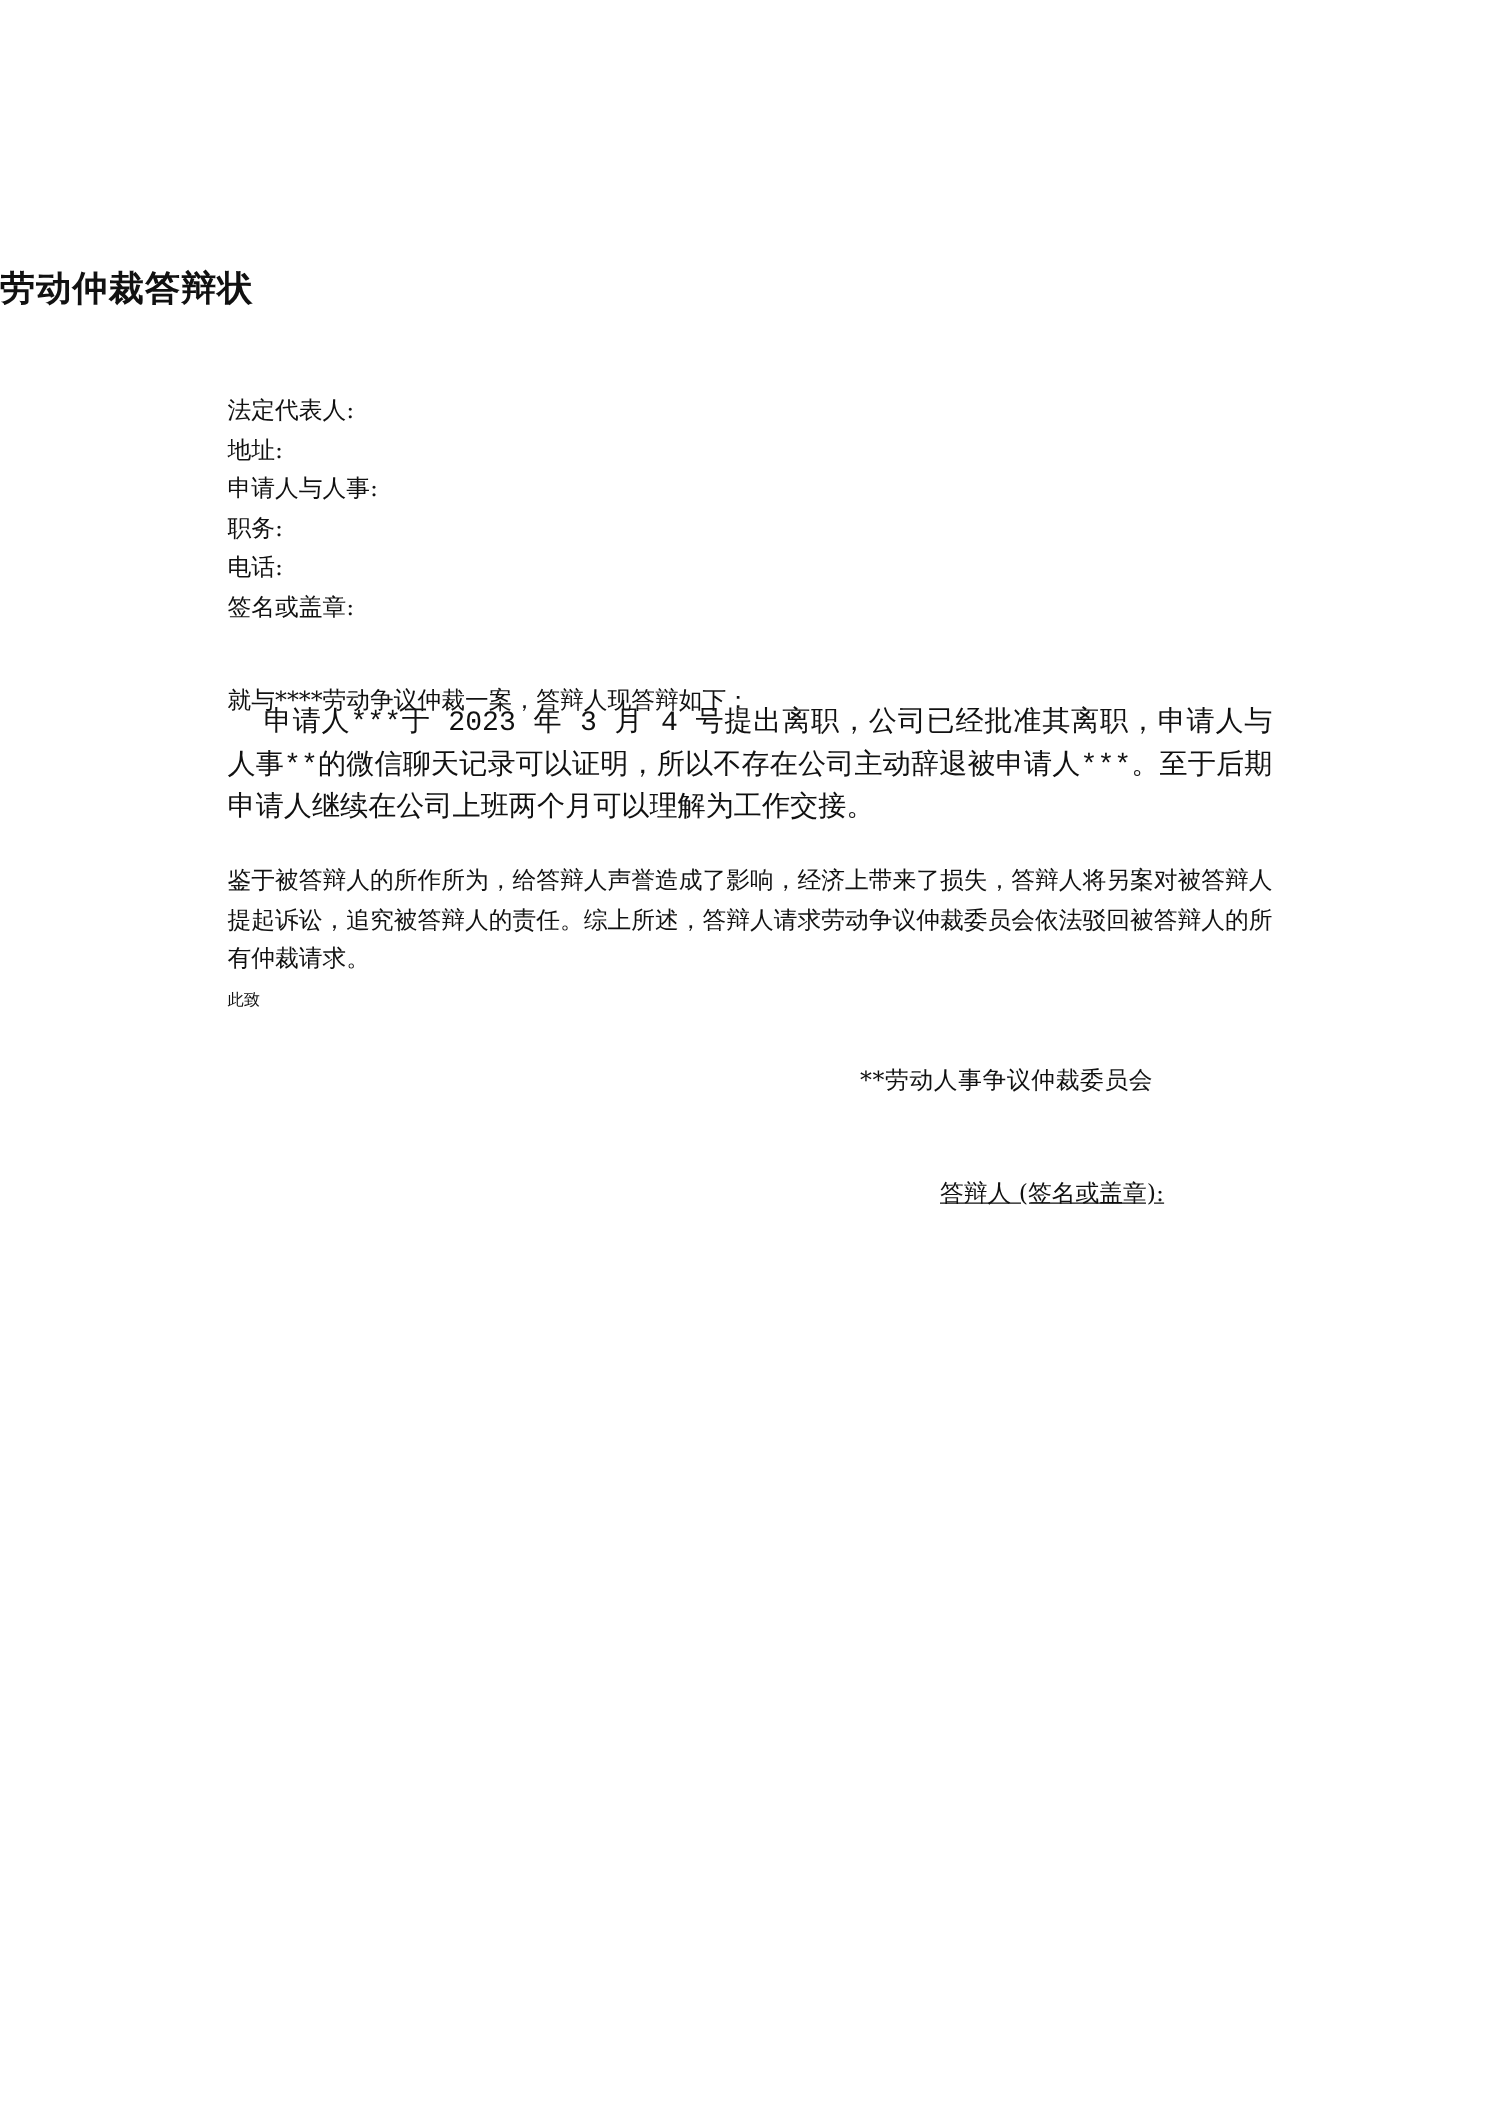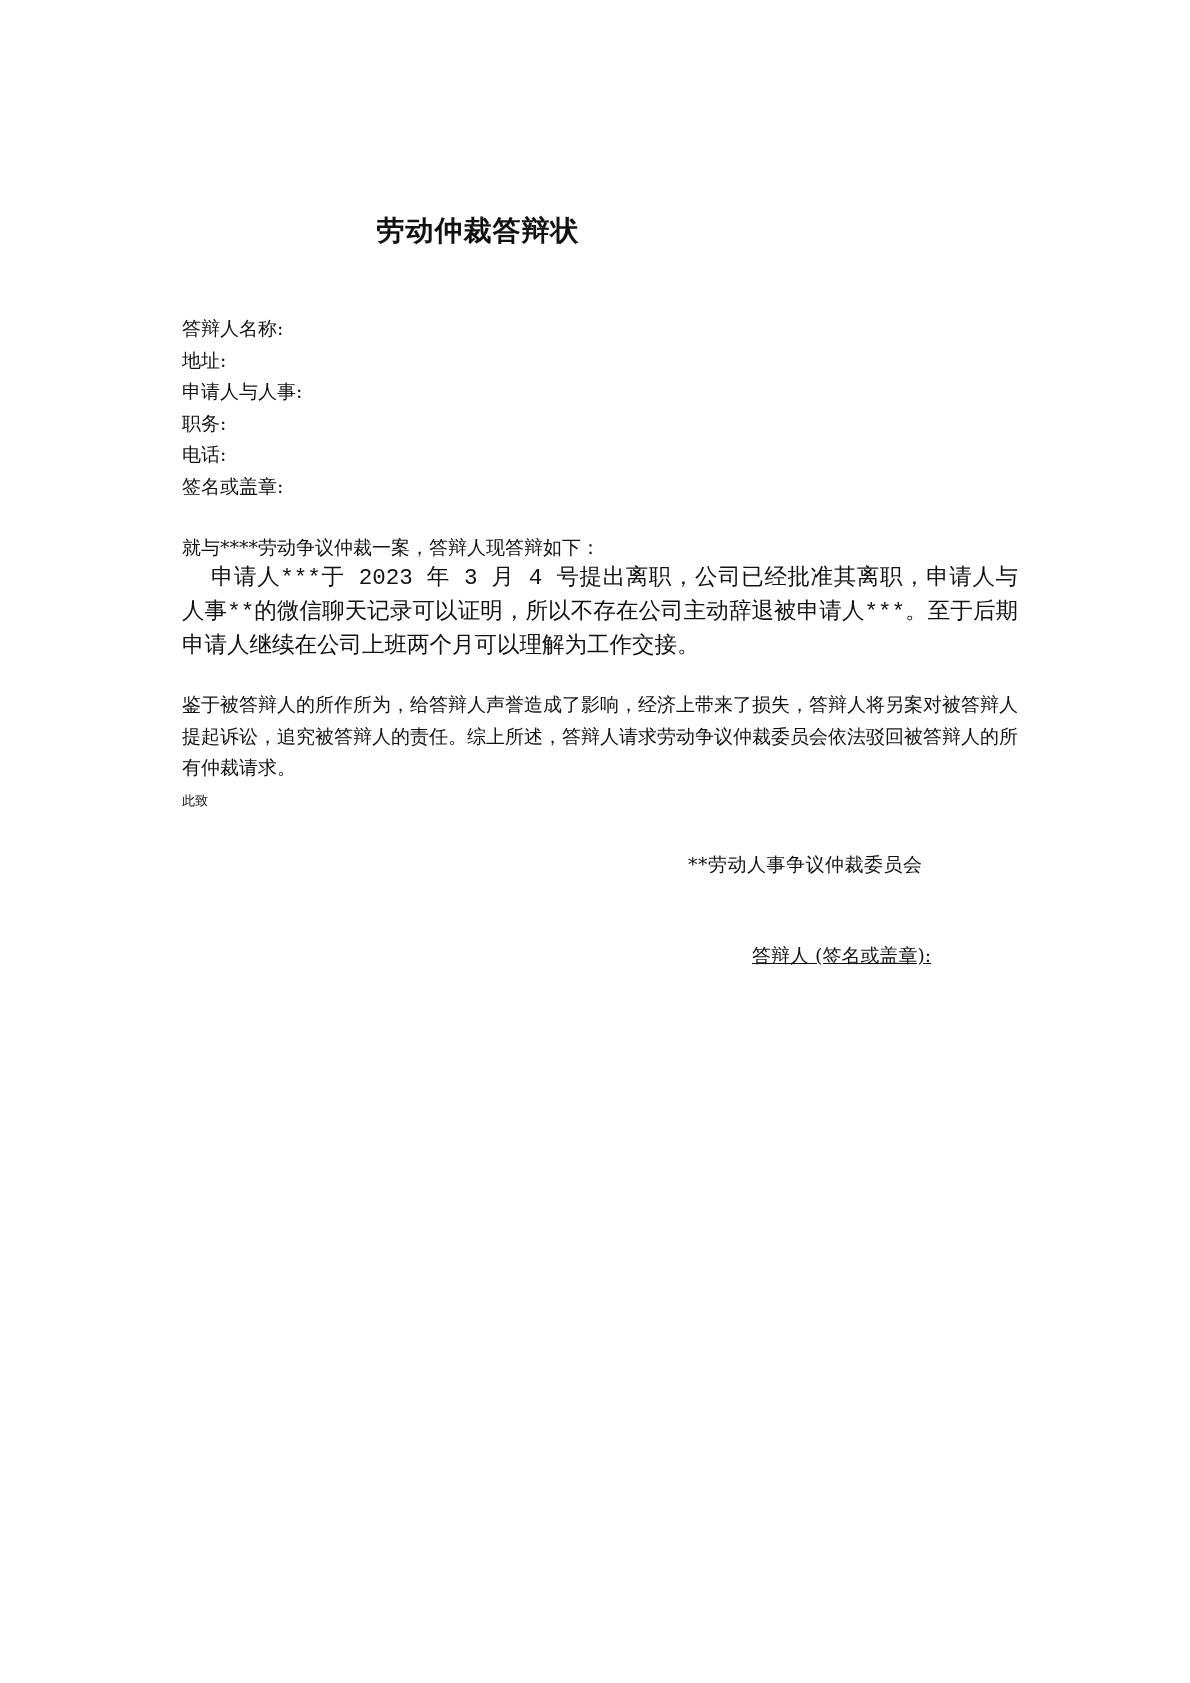--- a/index.html
+++ b/index.html
@@ -3,45 +3,45 @@
   <meta charset="utf-8">
   <style>
     html, body { margin: 0; padding: 0; background: #ffffff; }
     body {
       width: 1190px; height: 1683px; position: relative; overflow: hidden;
       font-family: "DejaVu Serif", "Liberation Serif", serif;
       color: #111;
     }
     .title {
       position: absolute; left: 0; width: 956px; top: 212px;
-      text-align: center; font-size: 28px; font-weight: bold;
+      font-size: 28px; font-weight: bold;
       font-family: "DejaVu Sans", sans-serif; letter-spacing: 1px;
     }
     .fields { position: absolute; left: 182px; top: 313px; font-size: 19px; line-height: 31.5px; }
-    .intro { position: absolute; left: 182px; top: 533px; font-size: 19px; line-height: 28px; }
+    .intro { position: absolute; left: 182px; top: 546px; font-size: 19px; line-height: 28px; }
     .para-main {
       position: absolute; left: 182px; top: 561px; width: 836px;
       font-size: 22.5px; line-height: 34px; text-align: justify;
       text-indent: 29px; font-family: Liberation Mono, monospace;
     }
     .para-2 {
       position: absolute; left: 182px; top: 689px; width: 836px;
       font-size: 19px; line-height: 31.5px; text-align: justify;
     }
     .salute { position: absolute; left: 182px; top: 785px; font-size: 13px; line-height: 31px; }
     .committee { position: absolute; left: 688px; top: 849px; font-size: 19px; line-height: 30px; letter-spacing: 0.5px; text-align: center; }
     .signature { position: absolute; left: 752px; top: 940px; font-size: 19px; line-height: 30px; text-decoration: underline; }
   </style>
 </head>
 <body>
 
 <div class="title">劳动仲裁答辩状</div>
 
 <div class="fields">
-  <div>答辩人名称:</div>
+  <div>法定代表人:</div>
   <div>地址:</div>
   <div>申请人与人事:</div>
   <div>职务:</div>
   <div>电话:</div>
   <div>签名或盖章:</div>
 </div>
 
 <div class="intro">就与****劳动争议仲裁一案，答辩人现答辩如下：</div>
 
 <div class="para-main">申请人***于 2023 年 3 月 4 号提出离职，公司已经批准其离职，申请人与人事**的微信聊天记录可以证明，所以不存在公司主动辞退被申请人***。至于后期申请人继续在公司上班两个月可以理解为工作交接。</div>

